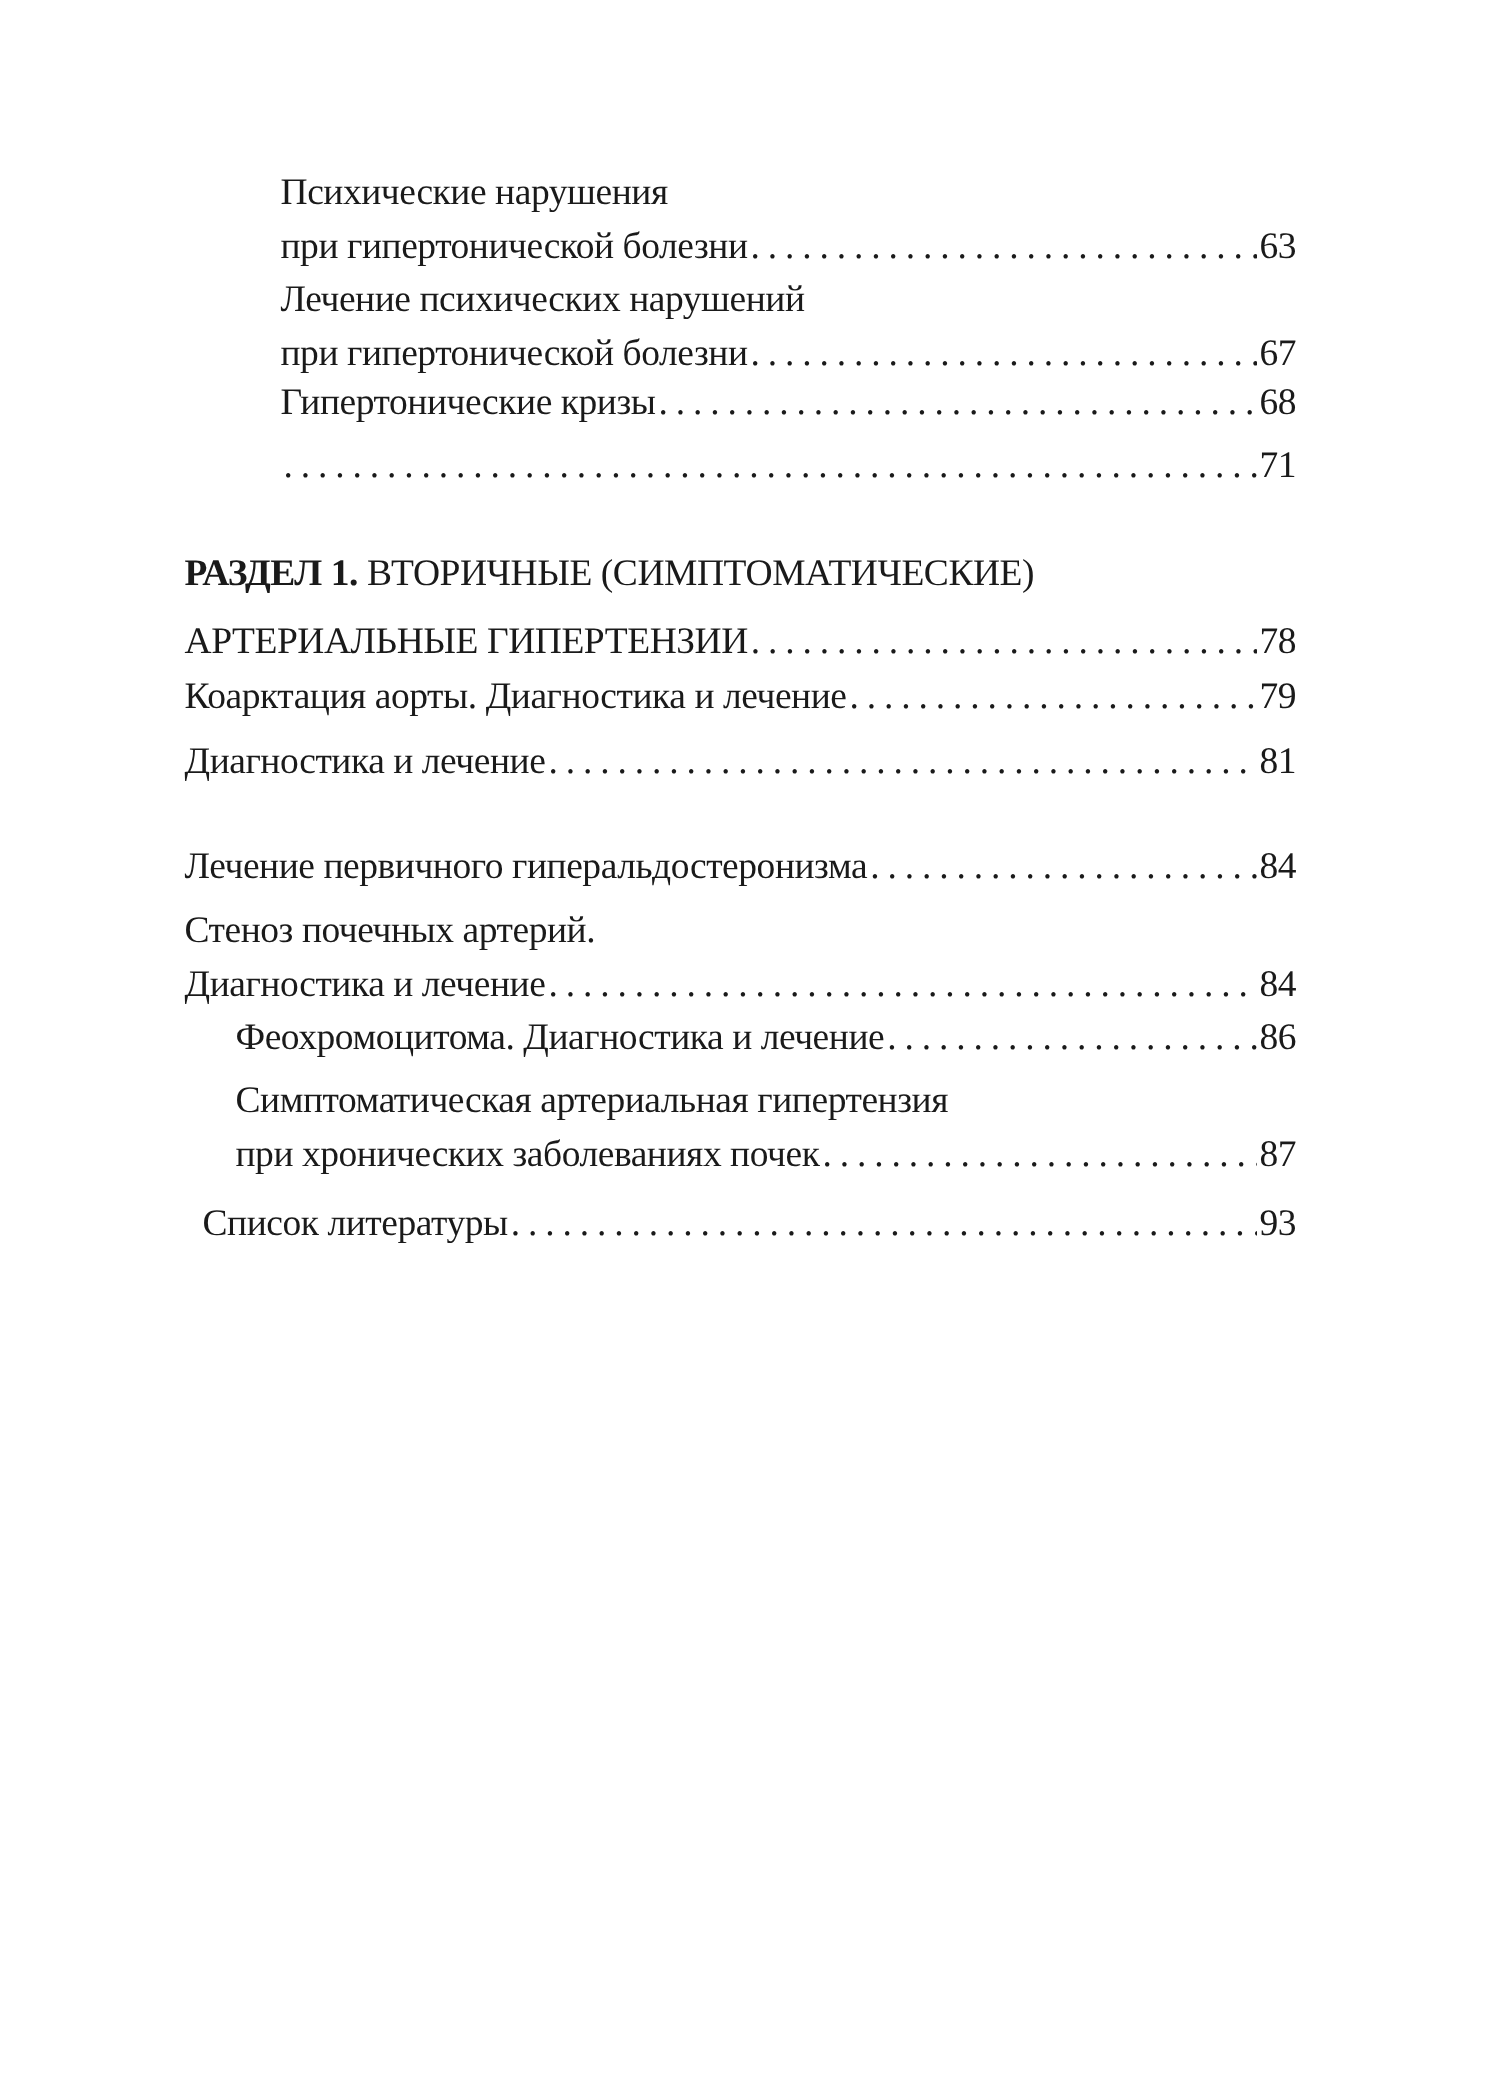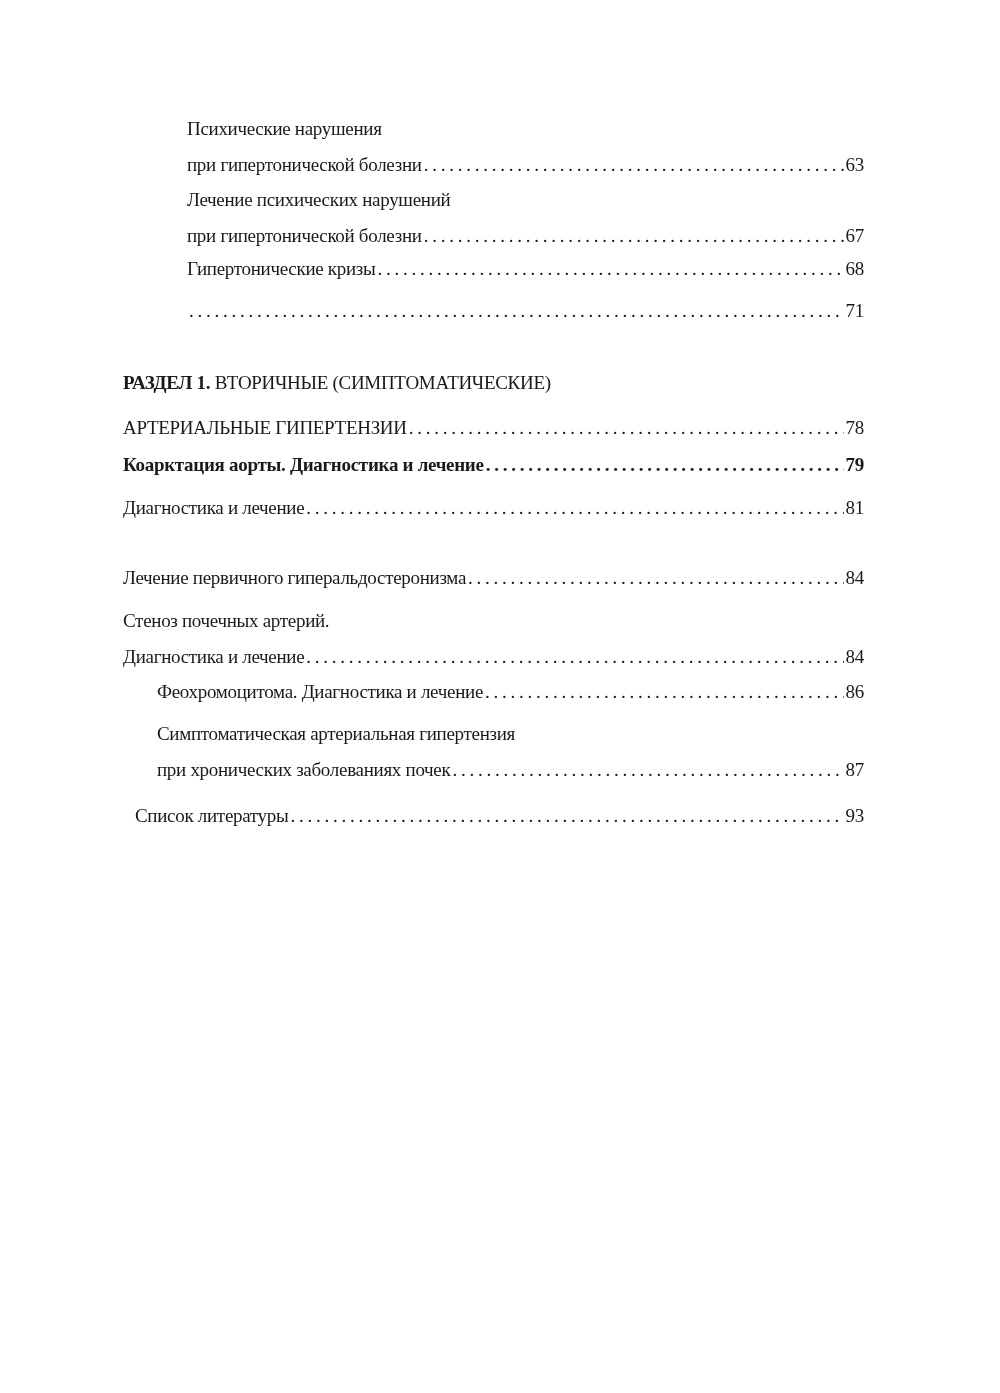--- a/index.html
+++ b/index.html
@@ -1,19 +1,19 @@
 <!DOCTYPE html>
 <html><head>
 <meta charset="utf-8">
 <style>
   html, body { margin: 0; padding: 0; background: #ffffff; }
   body { width: 1000px; height: 1393px; position: relative; overflow: hidden;
          font-family: "Liberation Serif", "DejaVu Serif", serif; color: #1a1a1a; }
   .toc { position: absolute; left: 0; top: 0; width: 1000px; }
-  .entry { position: absolute; font-size: 19px; line-height: 36px; letter-spacing: -0.3px; }
+  .entry { position: absolute; font-size: 25px; line-height: 36px; letter-spacing: -0.3px; }
   .line { display: flex; align-items: center; white-space: nowrap; }
   .line .txt { flex: 0 0 auto; }
   .line .dots { flex: 1 1 auto; overflow: hidden; margin: 0 2px; letter-spacing: 3.2px; }
   .line .dots::before { content: ". . . . . . . . . . . . . . . . . . . . . . . . . . . . . . . . . . . . . . . . . . . . . . . . . . . . . . . . . . . . . . . . . . . . . . . . . . . . . . . . . . . . . . . . . . . . . . . . . . . . . . . . . . . . . . . . . . . . . . ."; letter-spacing: 0; word-spacing: -1px; }
   .line .pg { flex: 0 0 auto; }
   .bold { font-weight: bold; }
 </style>
 </head>
 <body>
 
@@ -54,21 +54,21 @@
 
   <div class="entry" style="left:123px; top:360px; width:741px; line-height:45px;">
     <div><span class="bold">РАЗДЕЛ 1.</span> <span>ВТОРИЧНЫЕ (СИМПТОМАТИЧЕСКИЕ)</span></div>
     <div class="line">
         <span class="txt">АРТЕРИАЛЬНЫЕ ГИПЕРТЕНЗИИ</span>
         <span class="dots"></span>
         <span class="pg">78</span>
       </div>
   </div>
 
-  <div class="entry" style="left:123px; top:447px; width:741px;font-weight:bold;">
+  <div class="entry" style="left:123px; top:447px; width:741px;">
     <div class="line">
         <span class="txt">Коарктация аорты. Диагностика и лечение</span>
         <span class="dots"></span>
         <span class="pg">79</span>
       </div>
   </div>
 
   <div class="entry" style="left:123px; top:490px; width:741px;">
     <div class="line">
         <span class="txt">Диагностика и лечение</span>

